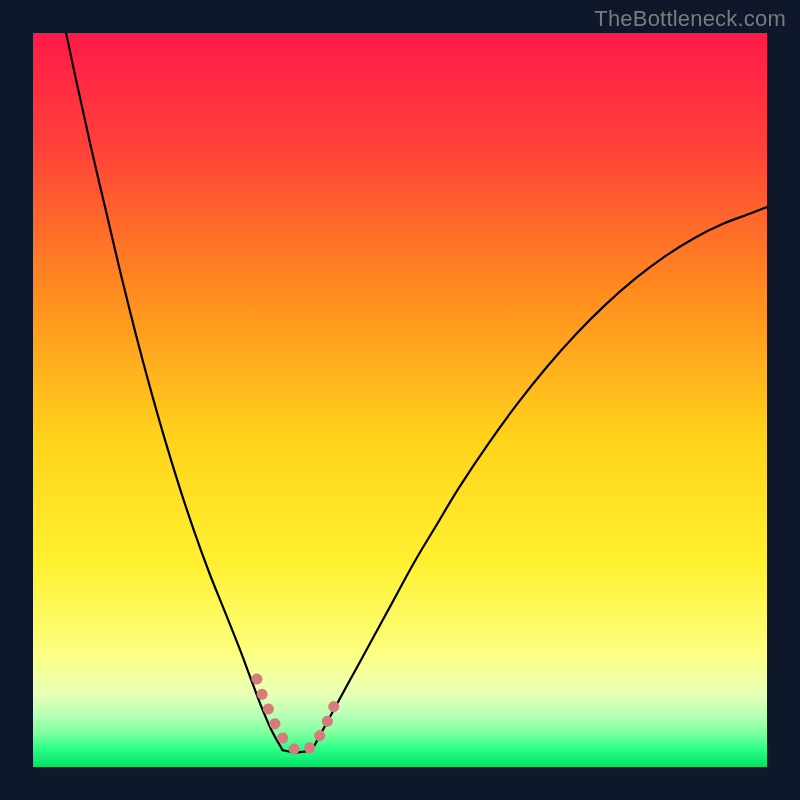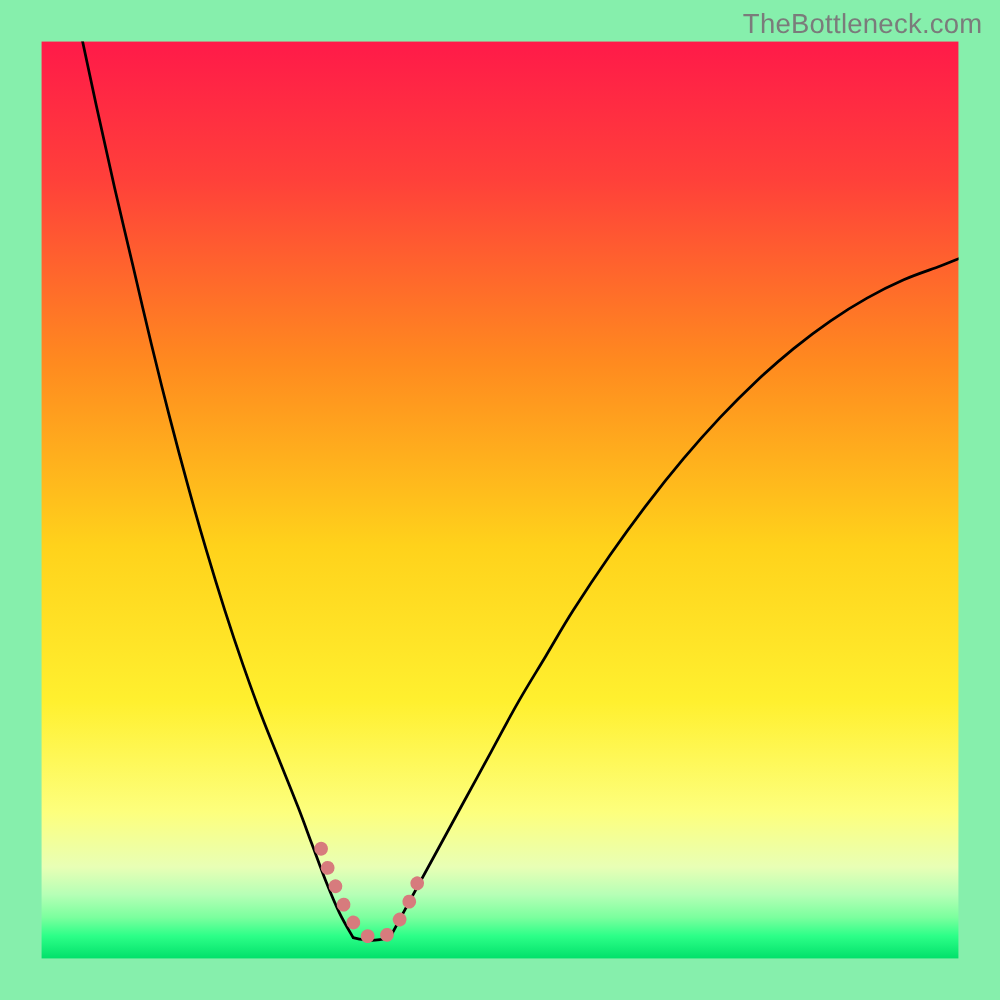--- a/index.html
+++ b/index.html
@@ -8,21 +8,21 @@
     width: 800px;
     height: 800px;
     background: #000;
     overflow: hidden;
     font-family: Arial, Helvetica, sans-serif;
   }
   .stage {
     position: relative;
     width: 800px;
     height: 800px;
-    background: #86efac;
+    background: #0f172a;
   }
   .plot {
     position: absolute;
     left: 33px;
     top: 33px;
     width: 734px;
     height: 734px;
     overflow: hidden;
   }
   .watermark {

